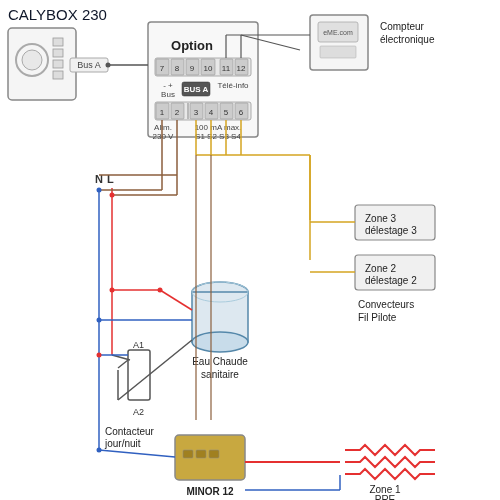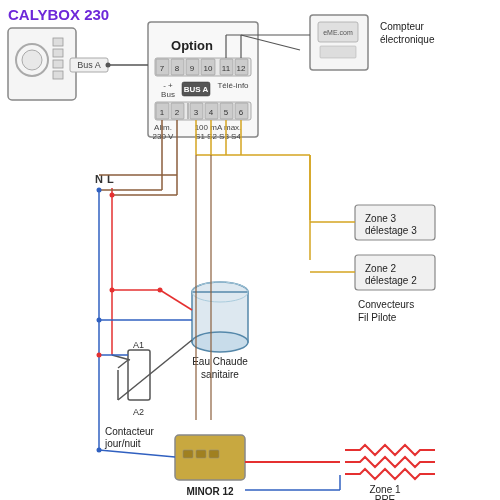--- a/index.html
+++ b/index.html
@@ -21,22 +21,22 @@
       position: absolute;
       top: 0; left: 0;
       width: 500px;
       height: 500px;
     }
     .title {
       position: absolute;
       top: 6px;
       left: 8px;
       font-size: 15px;
-      font-weight: bold;
-      color: #6d28d9;
+      font-weight: normal;
+      color: #0f172a;
     }
   </style>
 </head>
 <body>
 
 <div class="diagram">
 
   <div class="title">CALYBOX 230</div>
 
   <svg class="main-svg" viewBox="0 0 500 500">

